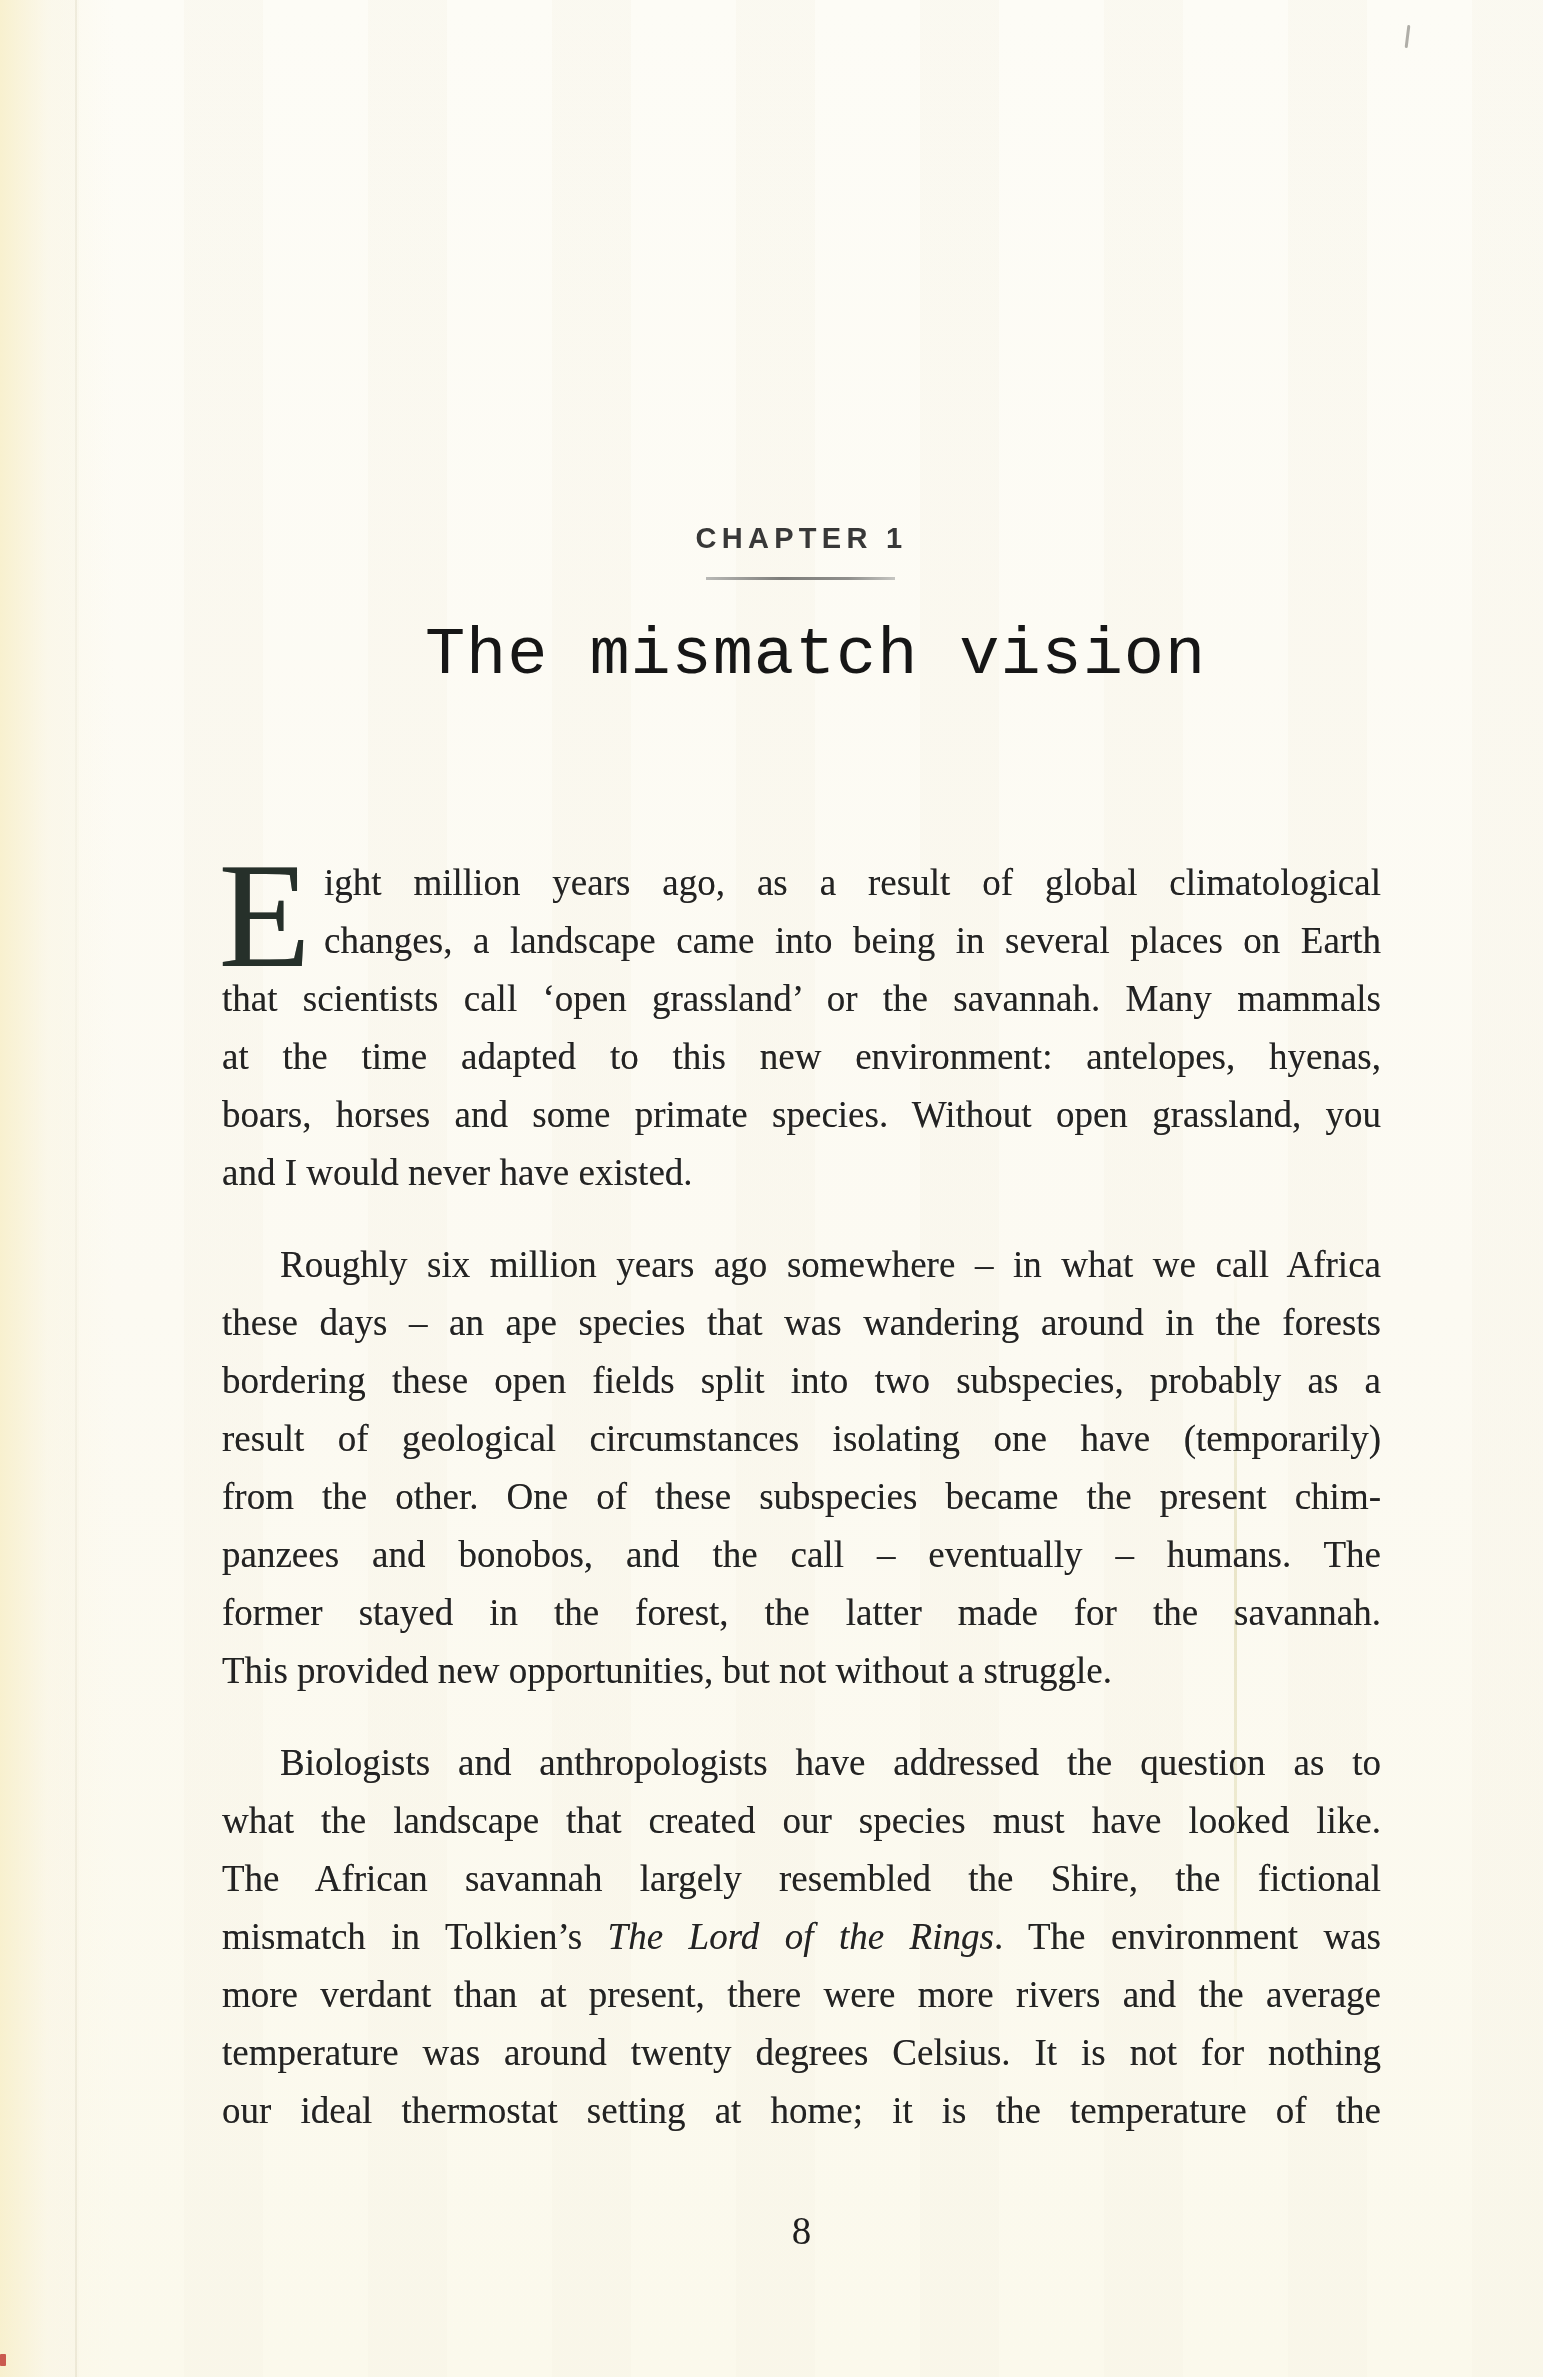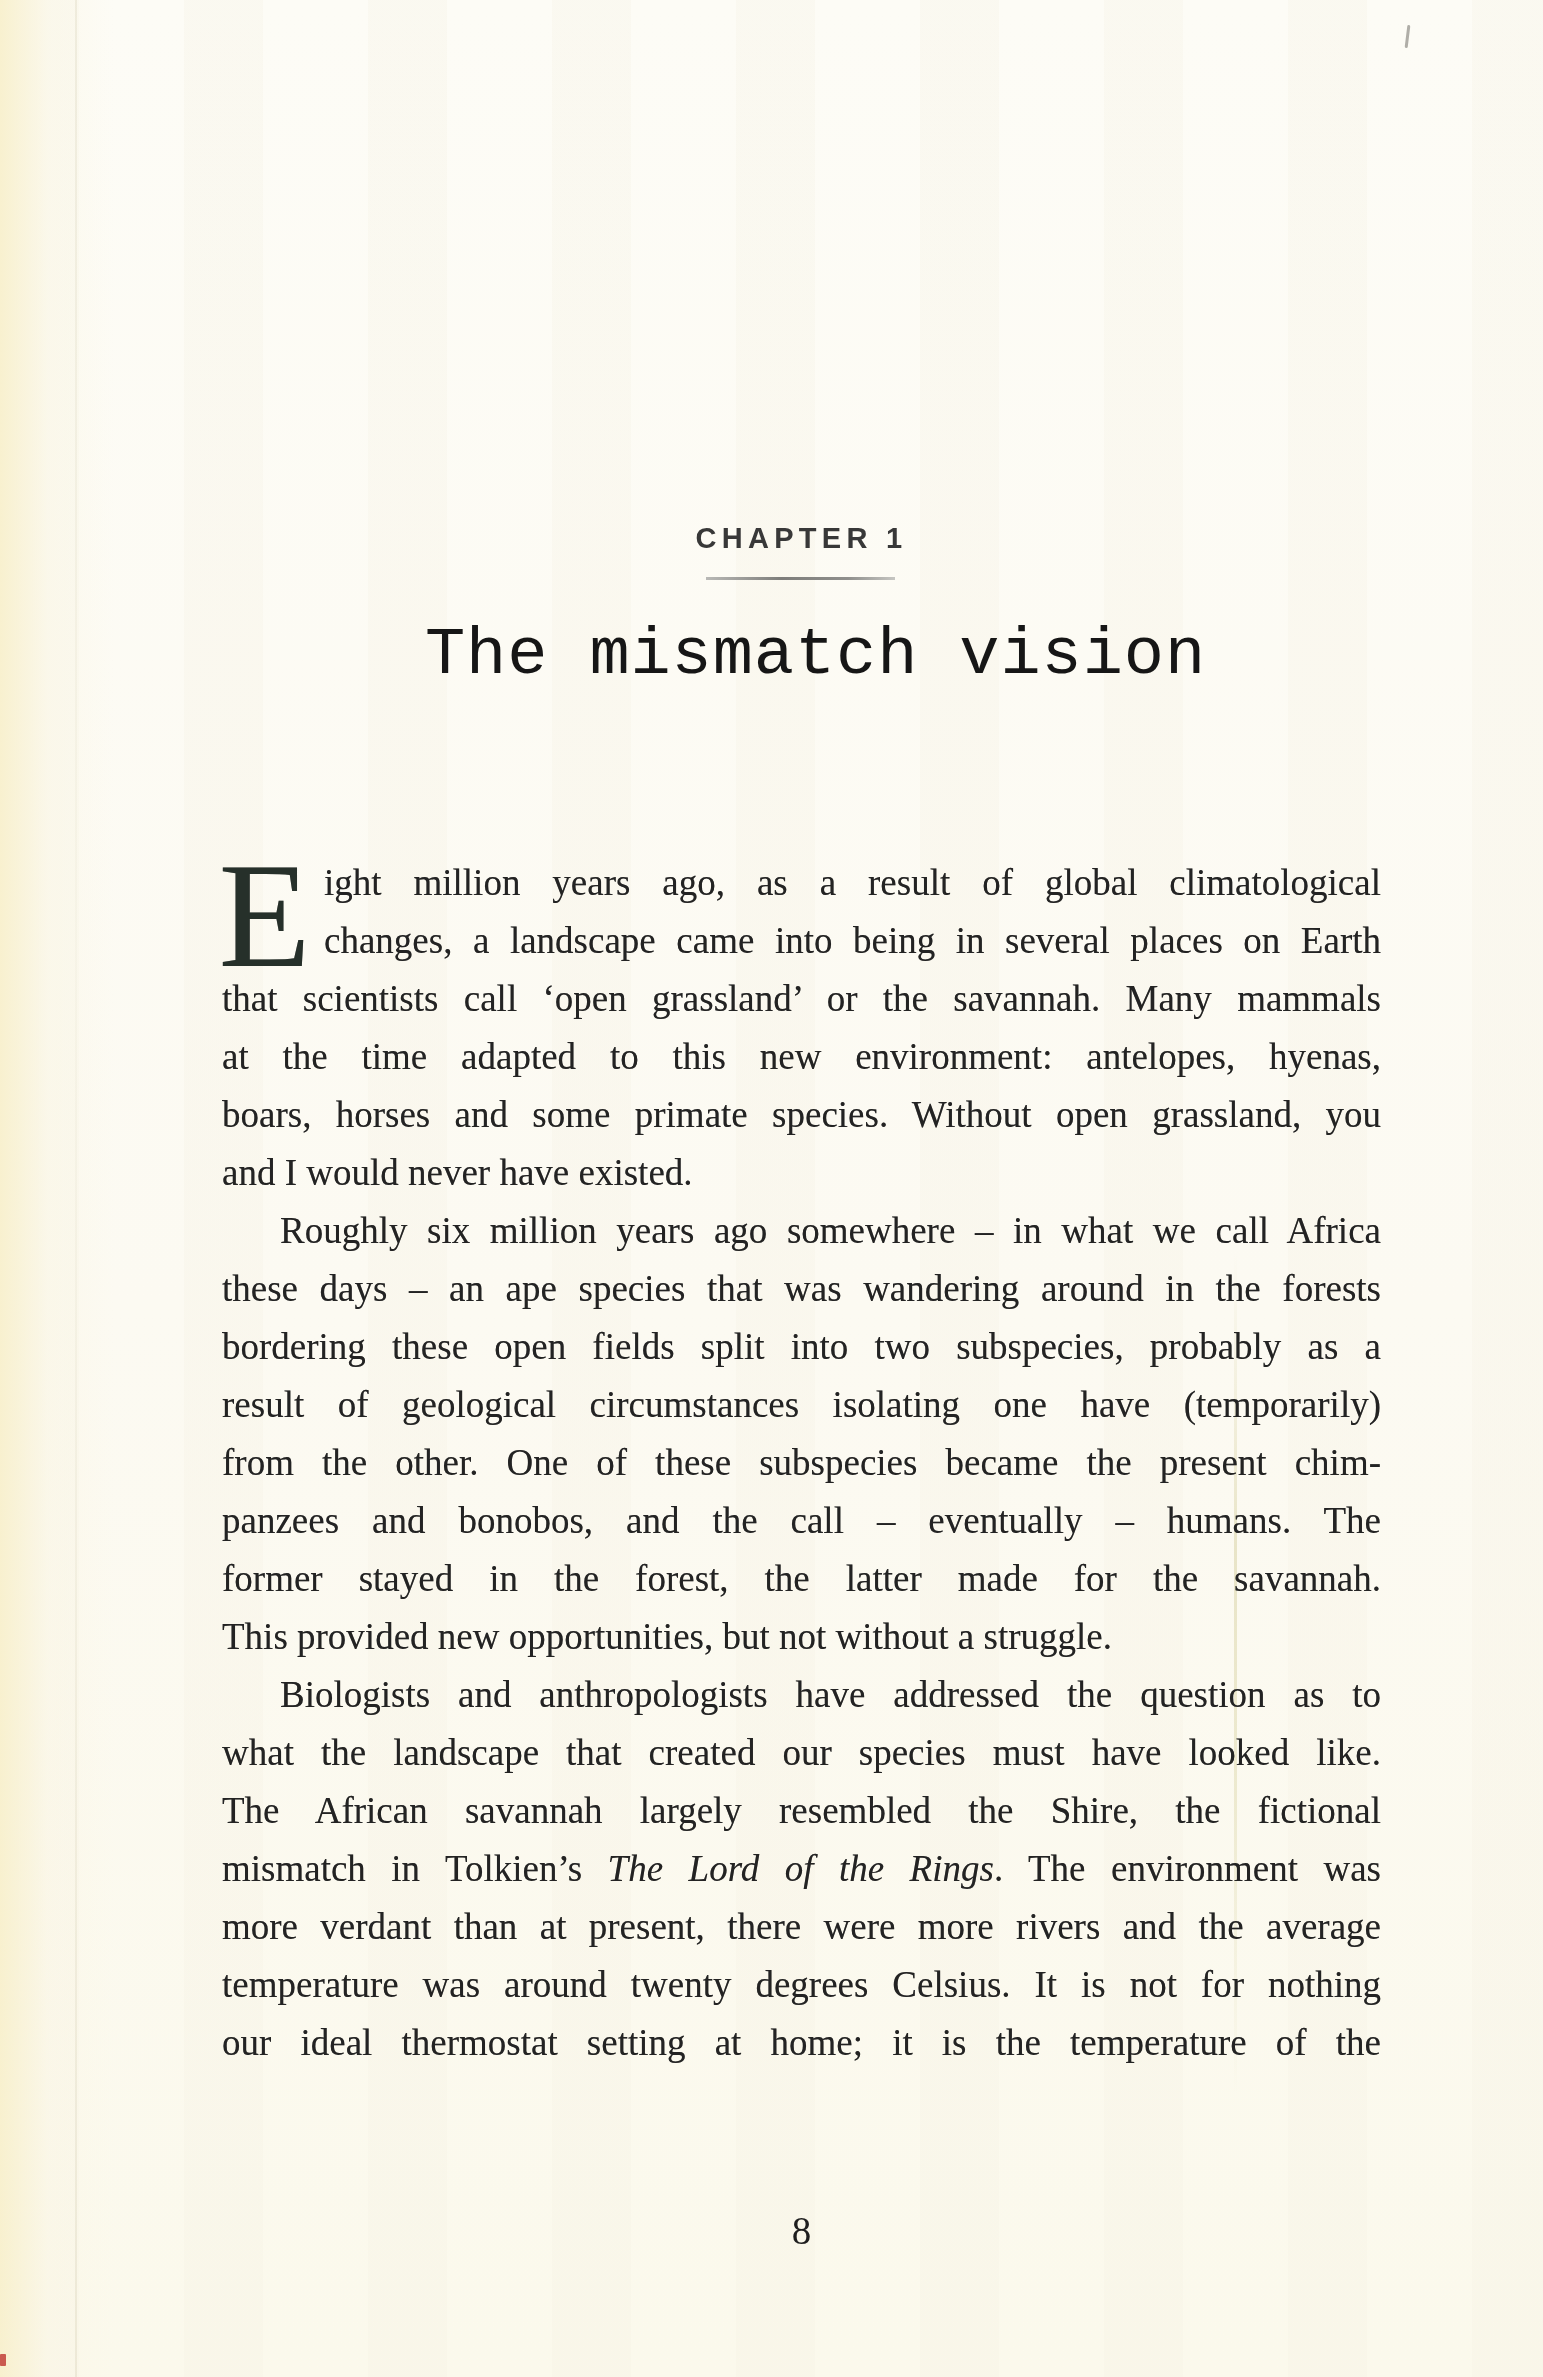--- a/index.html
+++ b/index.html
@@ -26,21 +26,21 @@
     color:#161616;letter-spacing:0.9px;
   }
   .body-text{
     position:absolute;left:222px;top:854px;width:1159px;
     font-size:37px;line-height:58px;color:#232323;
     text-shadow:0 0 0.5px rgba(35,35,35,0.45);
   }
   .para{overflow:visible;}
   .line{text-align:justify;text-align-last:justify;}
   .line.nojust{text-align:left;text-align-last:left;}
-  .line.first-indent{padding-left:58px;}
+  .line.first-indent{padding-left:58px;margin-top:34px;}
   .it{font-style:italic;}
   .dropcap{
     float:left;width:88px;height:112px;margin:0 14px 0 0;
     font:400 151px/123px "Liberation Serif", serif;color:#26302a;
     text-indent:-3.5px;
   }
   .pagenum{
     position:absolute;left:222px;top:2208px;width:1159px;text-align:center;
     font-size:39px;color:#1e1e1e;
   }

